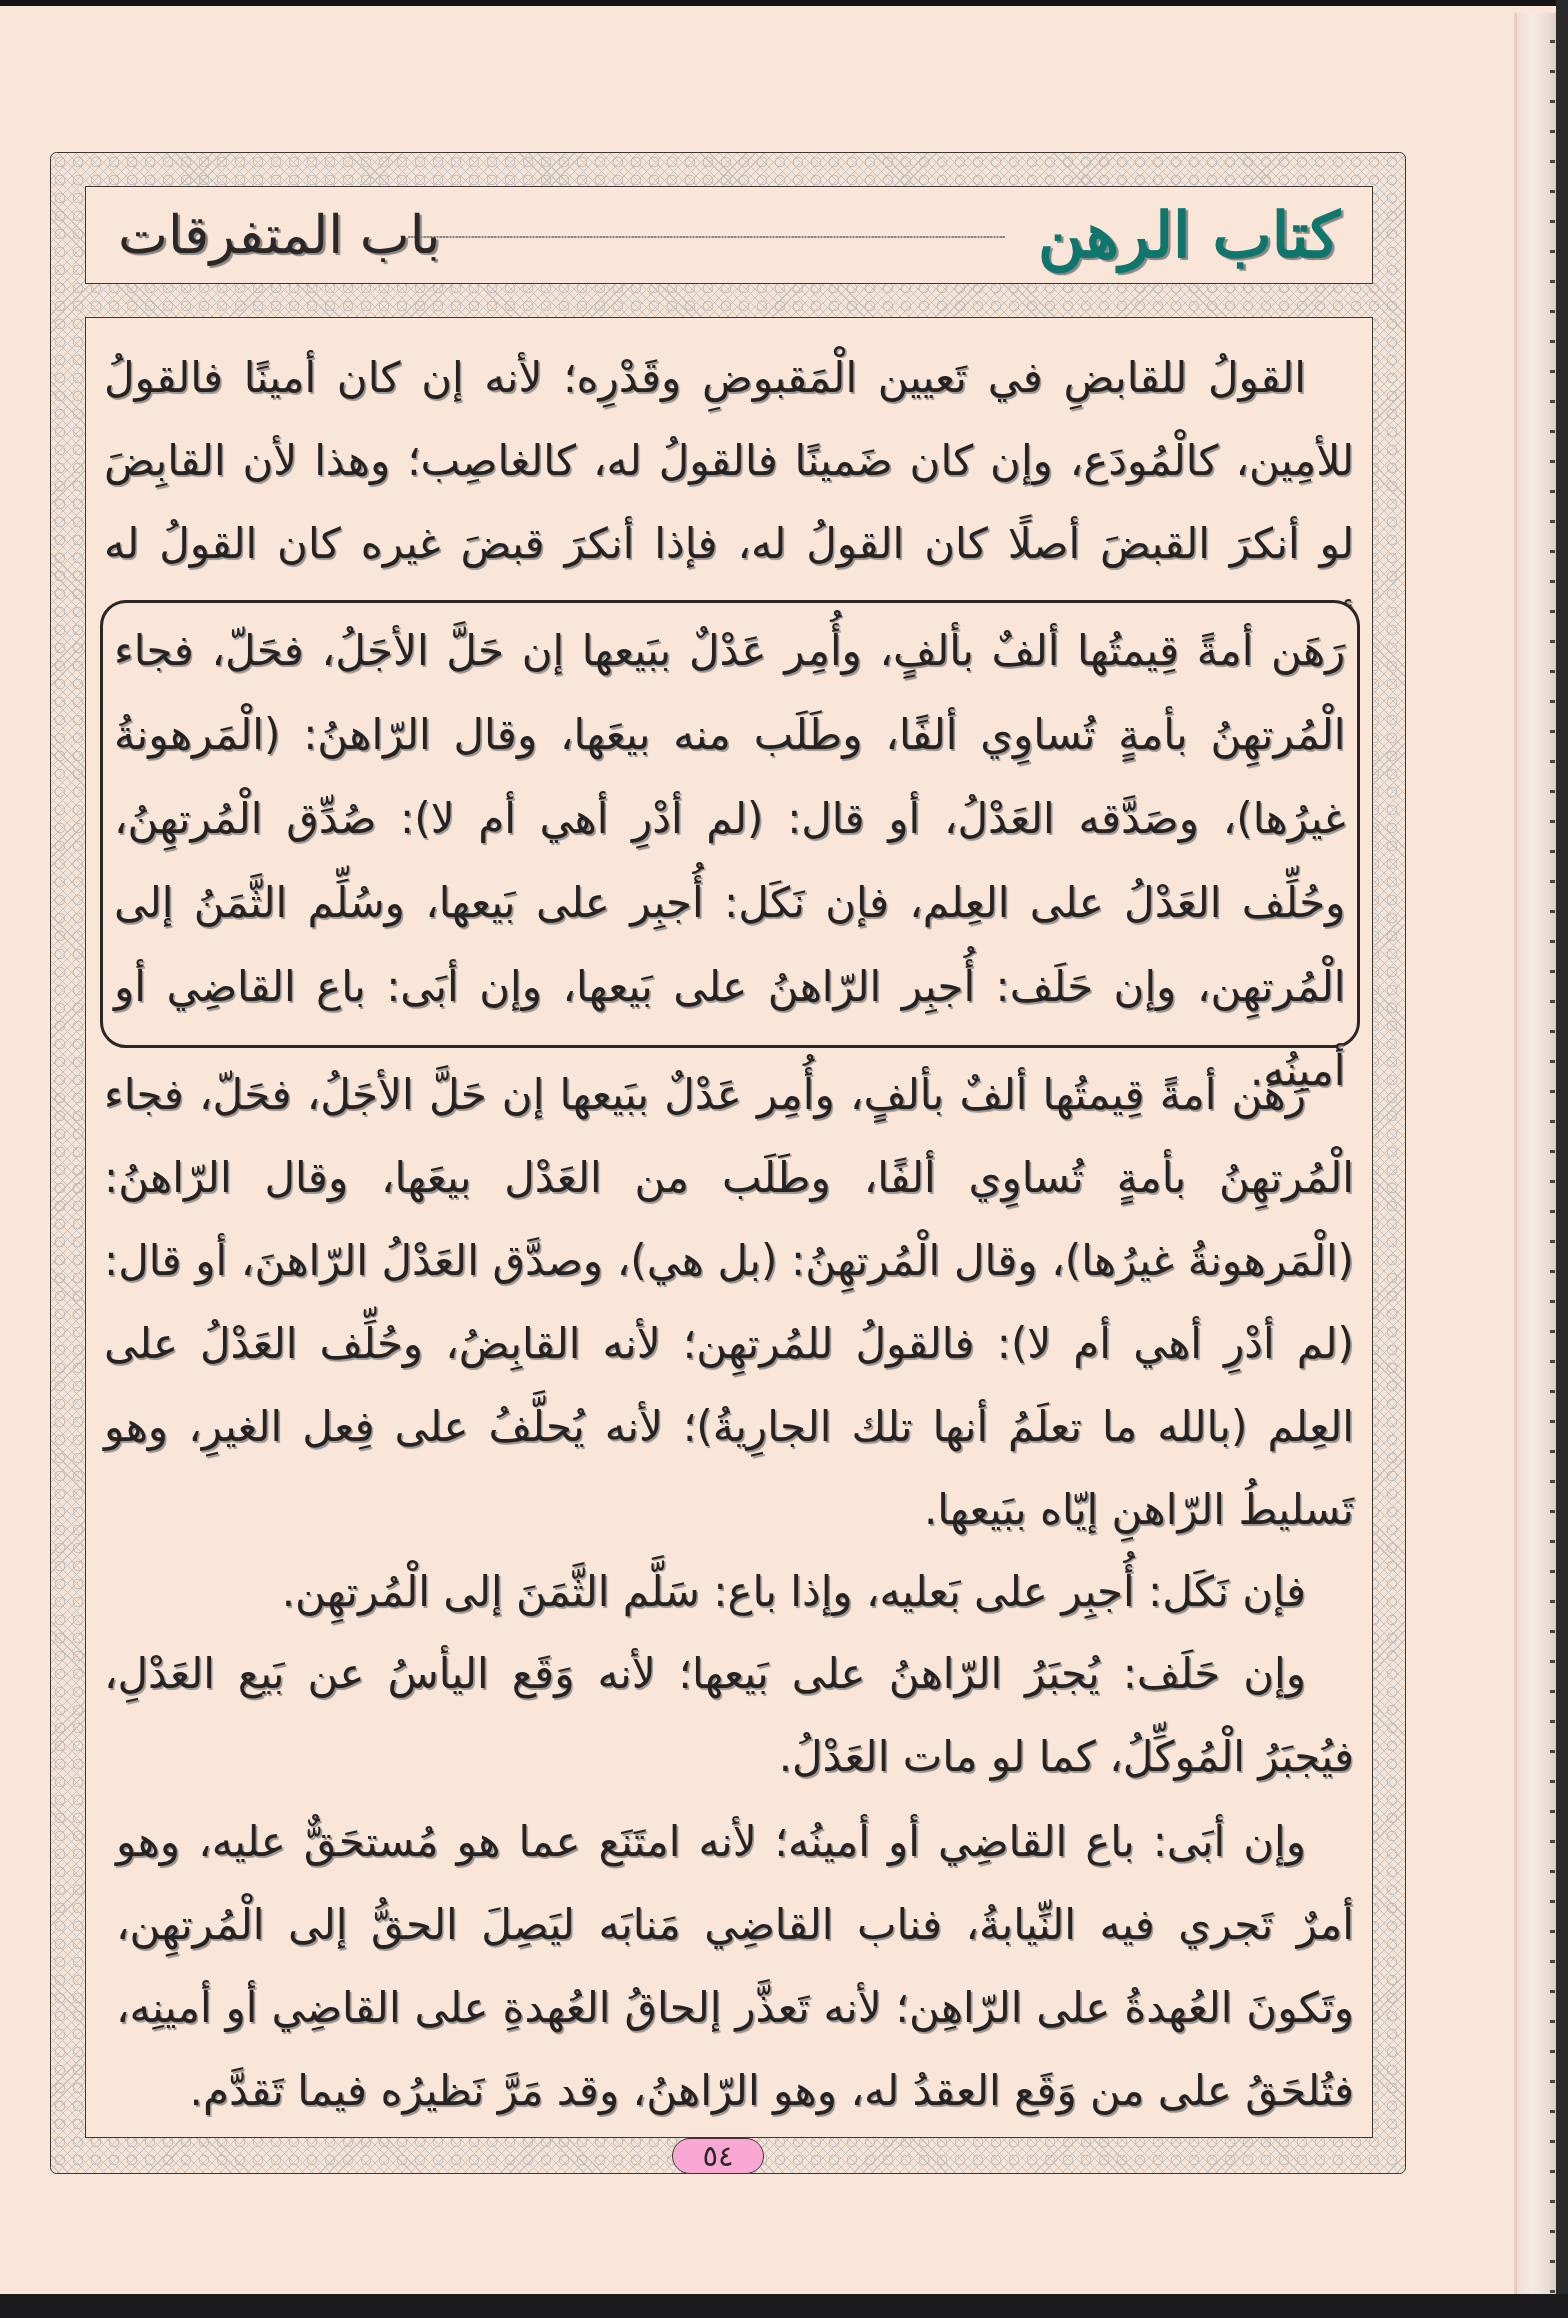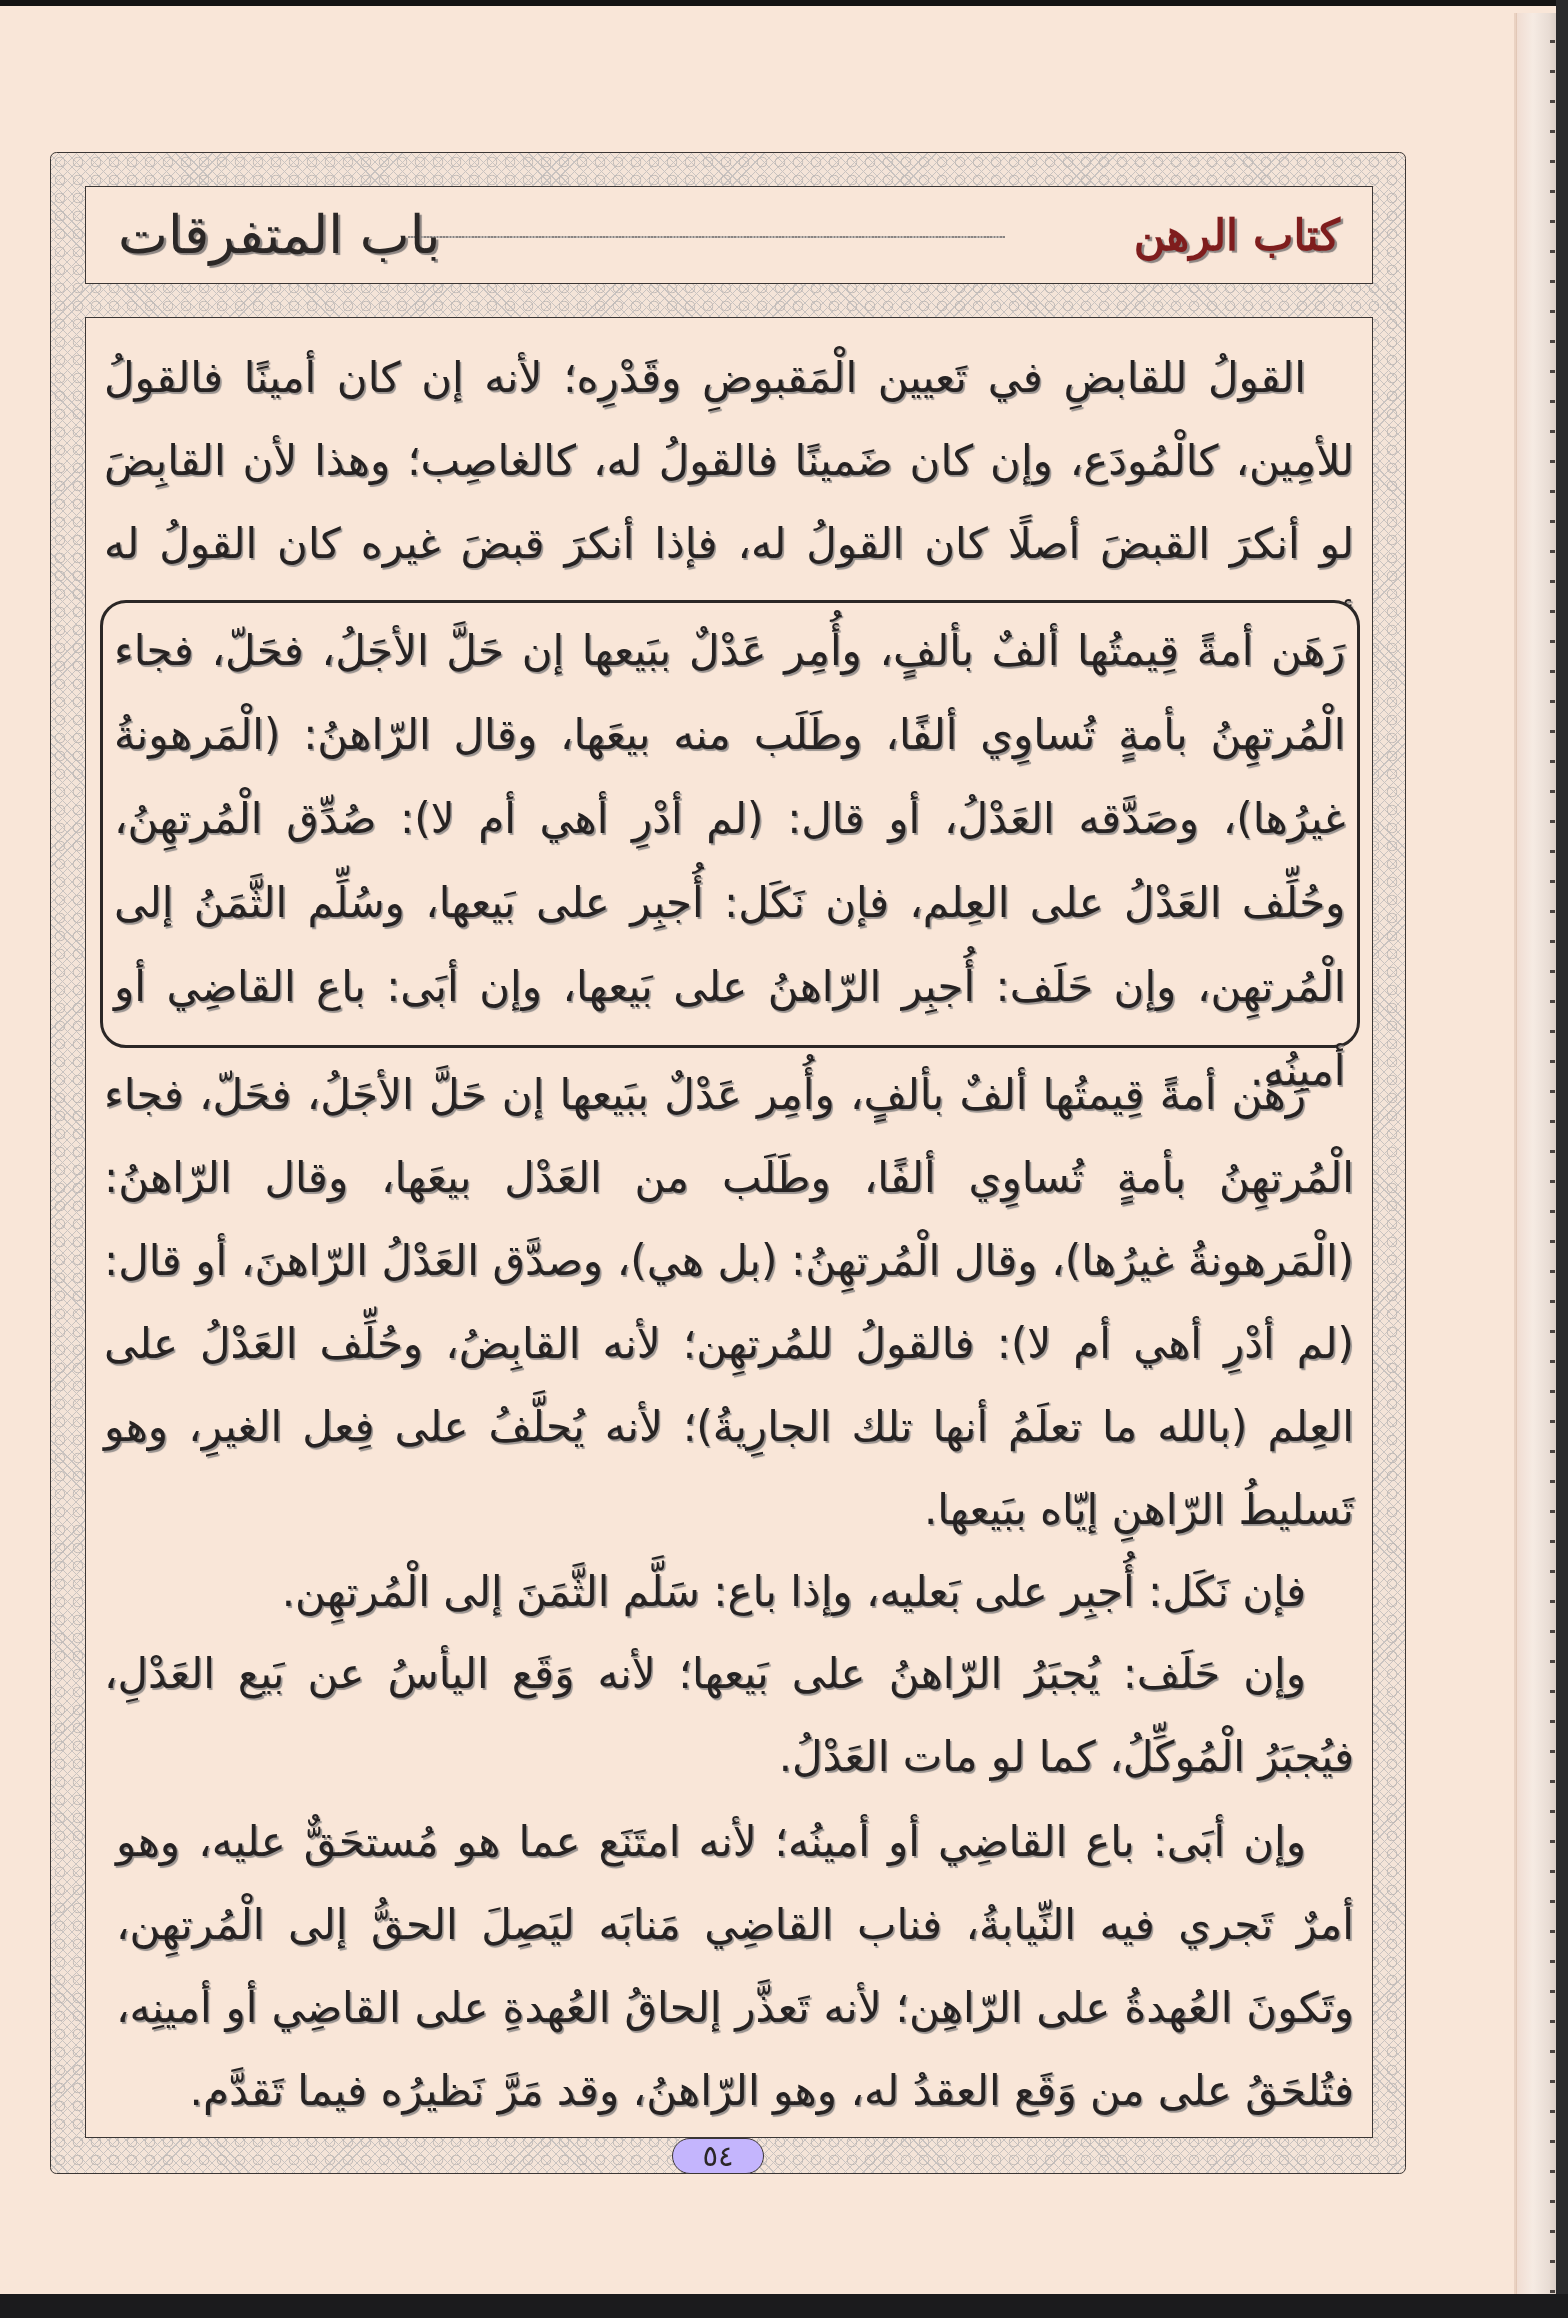--- a/index.html
+++ b/index.html
@@ -35,22 +35,22 @@
   .header-box {
     position:absolute; left:85px; top:186px; width:1286px; height:96px;
     border:1.6px solid #3b3634; background:#f9e6d8;
   }
   .header-rule {
     position:absolute; left:322px; top:49px; width:597px; height:2.4px;
     background:repeating-linear-gradient(to right,#8a8482 0 1.6px,#b9b3af 1.6px 3.2px);
   }
   .header-title-right {
     position:absolute; right:32px; top:3.2px; height:90px; line-height:90px;
-    font-family:"DejaVu Serif", serif; font-size:43px; font-weight:bold;
-    color:#7f1d1d; text-shadow:2.4px 2.4px 0.8px #8e8784; direction:rtl;
+    font-family:"DejaVu Serif", serif; font-size:63px; font-weight:bold;
+    color:#0f766e; text-shadow:2.4px 2.4px 0.8px #8e8784; direction:rtl;
   }
   .header-title-left {
     position:absolute; left:32px; top:3.2px; height:90px; line-height:90px;
     font-family:"DejaVu Serif", serif; font-size:53px; font-weight:normal;
     color:#2b2726; text-shadow:2.4px 2.4px 0.8px #8e8784; direction:rtl;
   }
   .body-box {
     position:absolute; left:85px; top:317px; width:1286px; height:1819px;
     border:1.6px solid #3b3634; background:#f9e6d8;
   }
@@ -61,21 +61,21 @@
     text-shadow:1.6px 1.6px 0.8px #9b9592;
   }
   .para.indent { text-indent:48px; }
   .matn-box {
     position:absolute; left:13.7px; top:282px; width:1254px; height:442px;
     border:3.2px solid #2b2726; border-radius:26px; background:#f9e6d8;
   }
   .matn-box .para { top:6.4px; left:11.3px; right:11.3px; line-height:84px; }
   .page-number-pill {
     position:absolute; left:672px; top:2138px; width:90px; height:34px;
-    border:1.6px solid #3b3634; border-radius:18px; background:#c4b5fd;
+    border:1.6px solid #3b3634; border-radius:18px; background:#f9a8d4;
     text-align:center; line-height:34px; font-size:29px; color:#2b2726;
     font-family:"DejaVu Sans", sans-serif;
   }
 </style>
 </head>
 <body>
 
 <div class="top-band"></div>
 <div class="page-edge-line"></div>
 <div class="page-stack"></div>

